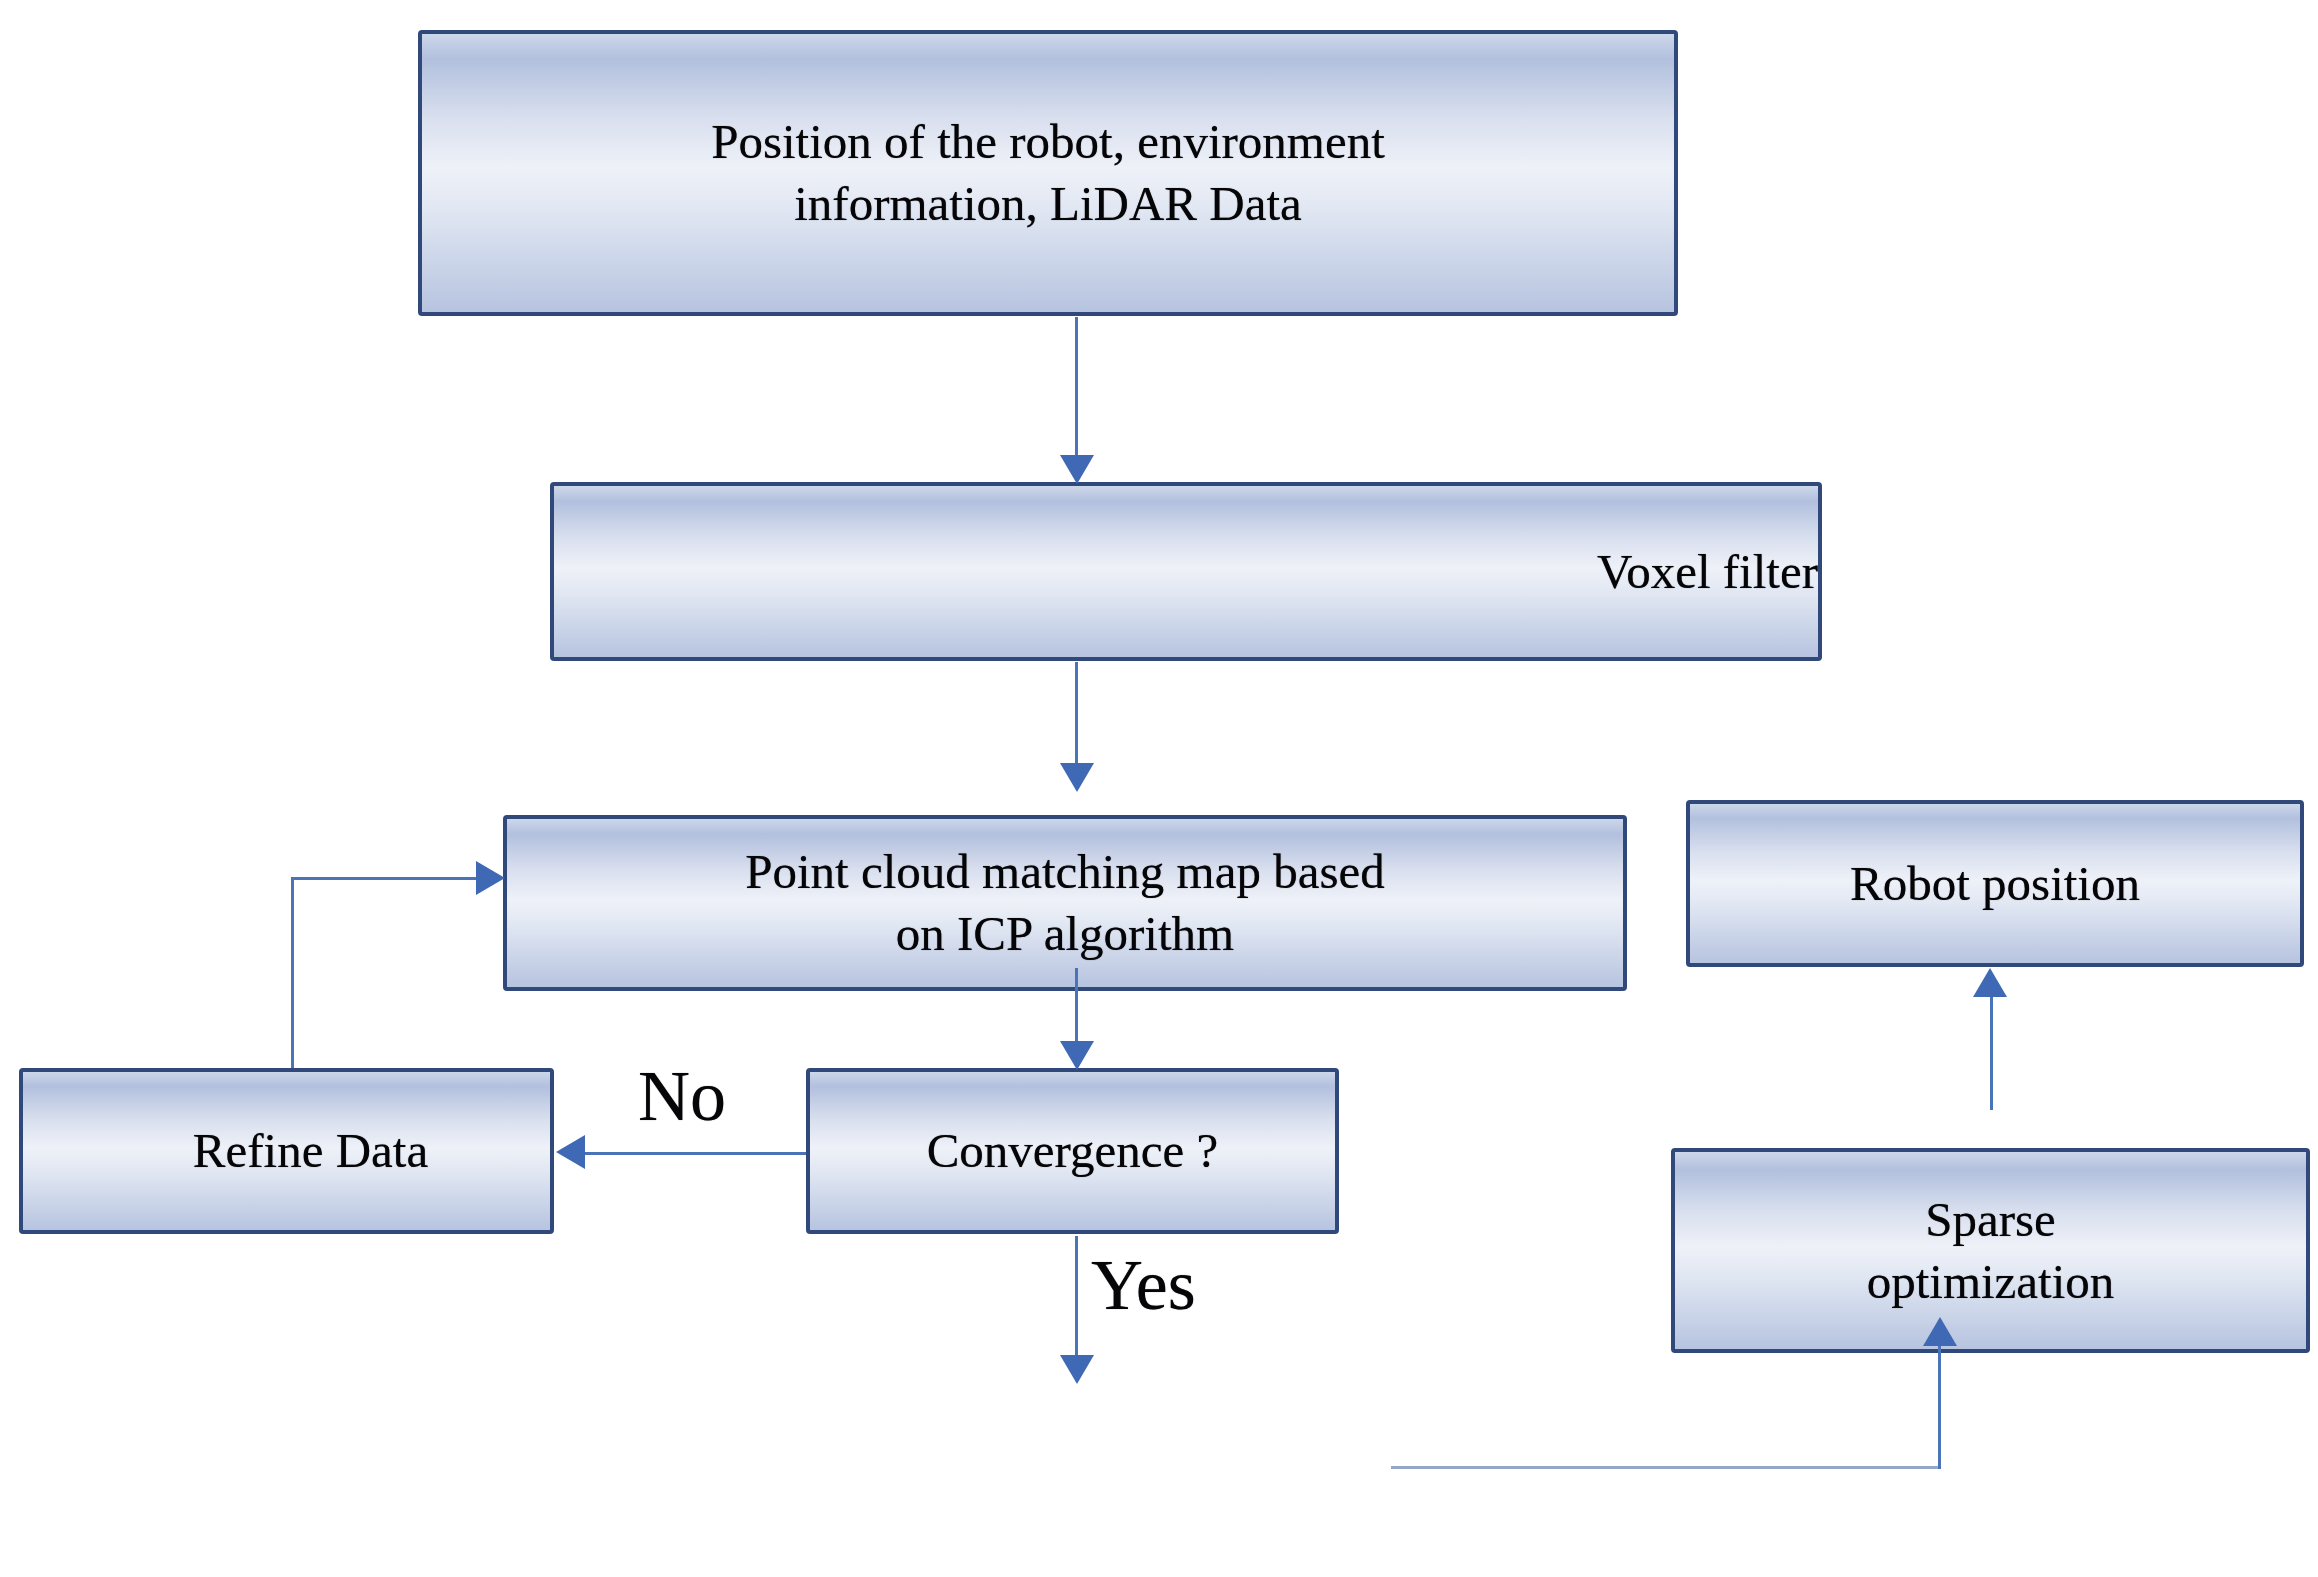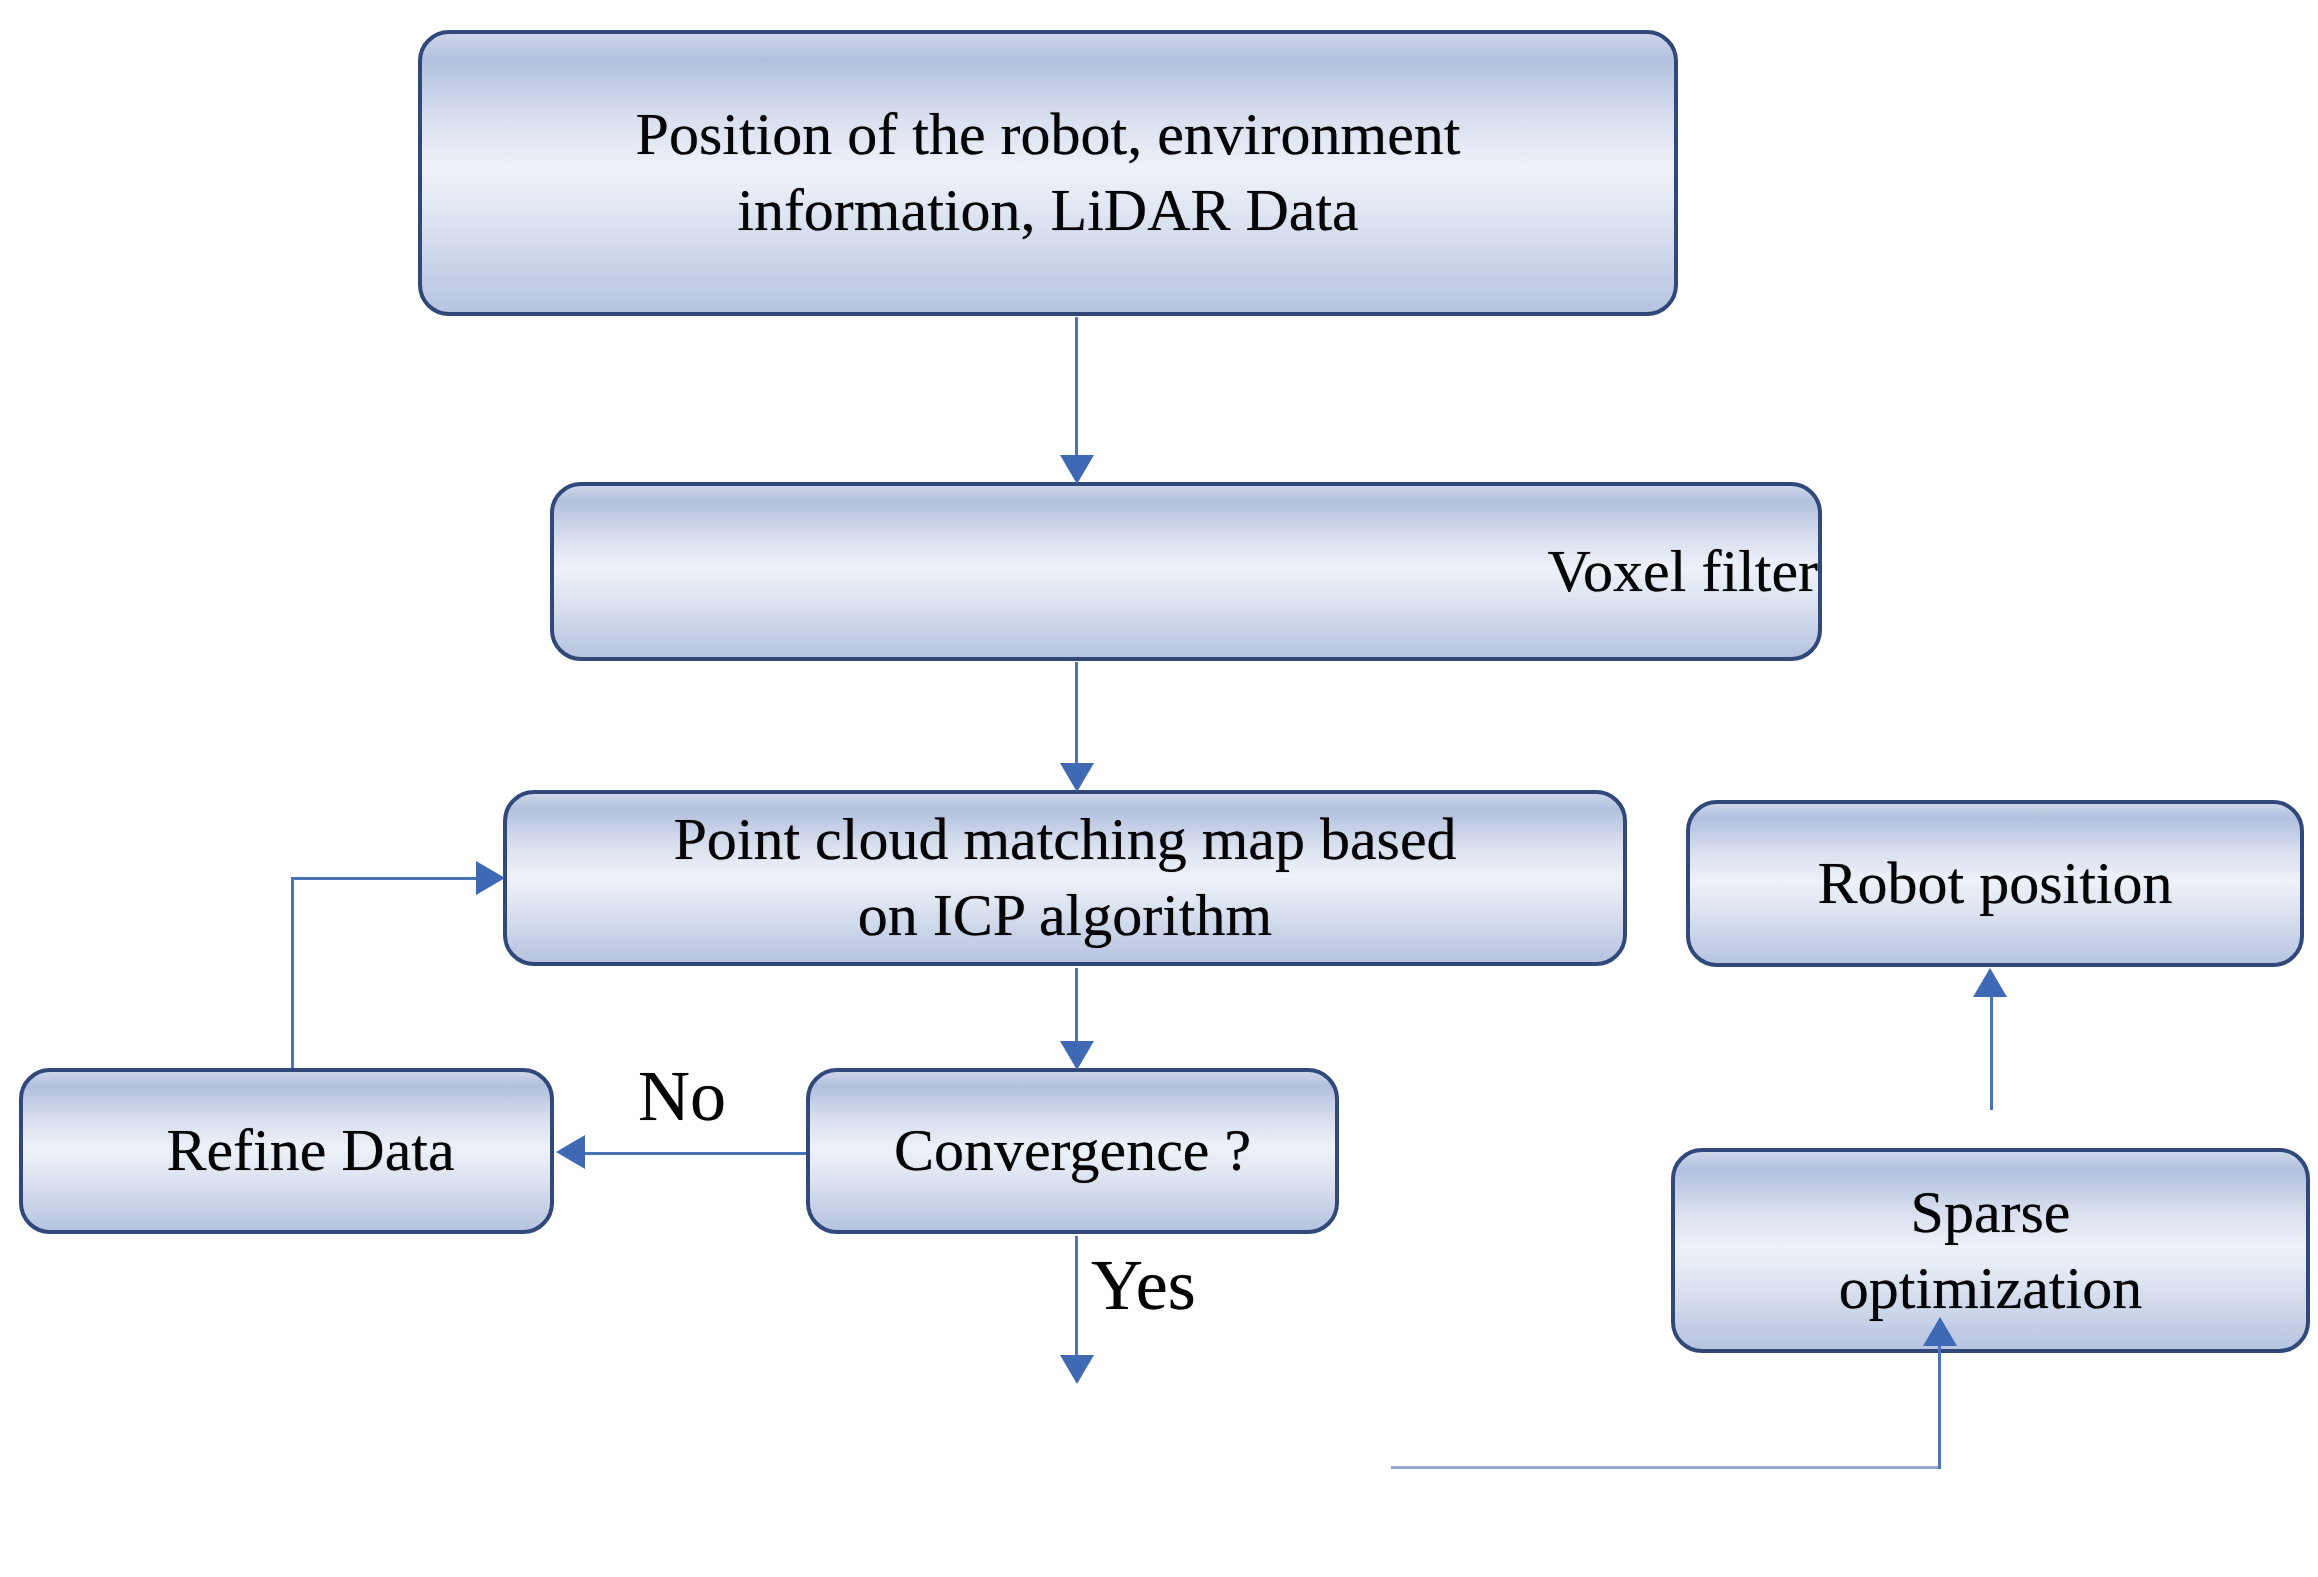--- a/index.html
+++ b/index.html
@@ -20,54 +20,54 @@
     position:relative;
     width:2319px;height:1578px;
     background:var(--c-bg);
     overflow:hidden;
     font-family:"Liberation Serif","DejaVu Serif",serif;
   }
   .box{
     position:absolute;
     box-sizing:border-box;
     border:4.3px solid var(--c-border);
-    border-radius:31px;
+    border-radius:4px;
     background:linear-gradient(180deg,
       var(--c-fill-1) 0%,
       var(--c-fill-2) 9%,
       #d8dfee 30%,
       var(--c-fill-3) 48%,
       #e2e8f3 62%,
       var(--c-fill-4) 84%,
       var(--c-fill-5) 100%);
     display:flex;align-items:center;justify-content:center;
     text-align:center;
     color:var(--c-text);
-    font-size:60px;line-height:1.26;
+    font-size:49px;line-height:1.26;
     white-space:pre;
     text-shadow:0 0 0.9px rgba(0,0,0,0.65);
   }
   .edge-label{
     position:absolute;
     color:var(--c-text);
     font-size:72px;line-height:1;
     text-shadow:0 0 0.9px rgba(0,0,0,0.65);
   }
   .line{position:absolute;background:var(--c-line);}
   .line.light{background:var(--c-line-light);}
   .ah{position:absolute;width:0;height:0;}
   .ah-down{border-left:17px solid transparent;border-right:17px solid transparent;border-top:29px solid var(--c-arrow);}
   .ah-up{border-left:17px solid transparent;border-right:17px solid transparent;border-bottom:29px solid var(--c-arrow);}
   .ah-left{border-top:17px solid transparent;border-bottom:17px solid transparent;border-right:29px solid var(--c-arrow);}
   .ah-right{border-top:17px solid transparent;border-bottom:17px solid transparent;border-left:29px solid var(--c-arrow);}
 
   
   #node-input   {left:418px; top:30px;   width:1260px;height:286px;}
   #node-voxel   {left:550px; top:482px;  width:1272px;height:179px;justify-content:flex-end;}
-  #node-icp     {left:503px; top:790px;  width:1124px;height:176px;}
+  #node-icp     {left:503px; top:815px;  width:1124px;height:176px;}
   #node-robot   {left:1686px;top:800px;  width:618px; height:167px;}
   #node-refine  {left:19px;  top:1068px; width:535px; height:166px;padding-left:48px;}
   #node-conv    {left:806px; top:1068px; width:533px; height:166px;}
   #node-optimal {left:770px; top:1384px; width:620px; height:168px;}
   #node-sparse  {left:1671px;top:1111px; width:639px; height:205px;margin-top:37px;}
 </style>
 </head>
 <body>
 
 <div id="canvas">

